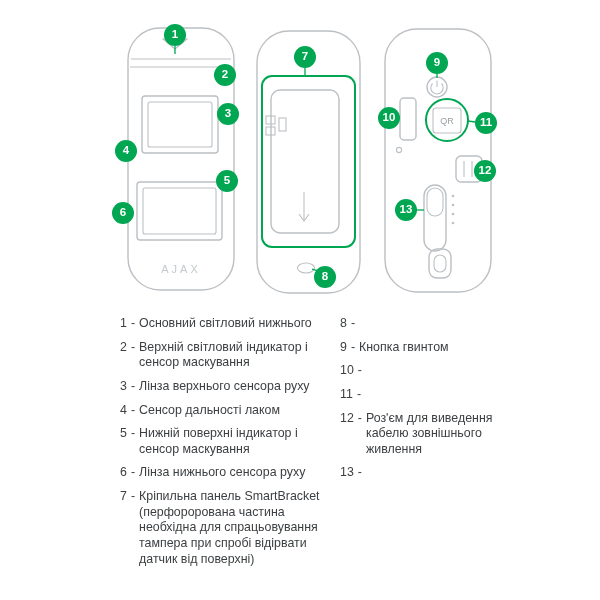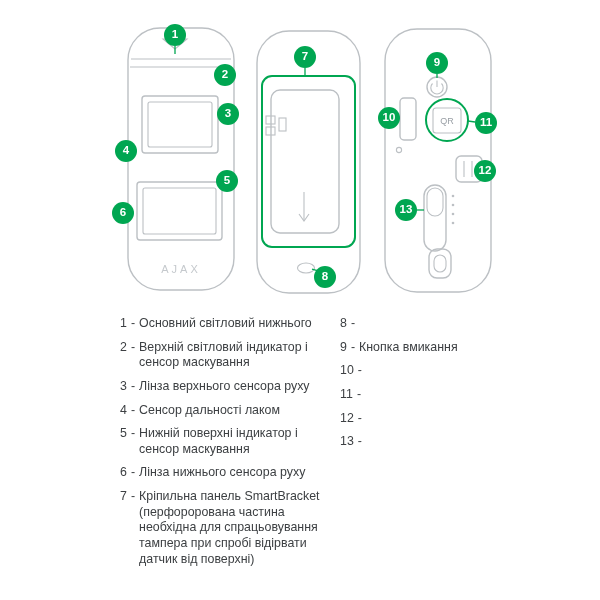--- a/index.html
+++ b/index.html
@@ -181,33 +181,34 @@
       </div>
     </div>
     <div class="col-right">
       <div class="item">
         <span class="num">8</span>
         <span class="sep">-</span>
       </div>
       <div class="item">
         <span class="num">9</span>
         <span class="sep">-</span>
-        <span class="txt">Кнопка вмикання</span>
+        <span class="txt">Кнопка гвинтом</span>
       </div>
       <div class="item">
         <span class="num">10</span>
         <span class="sep">-</span>
       </div>
       <div class="item">
         <span class="num">11</span>
         <span class="sep">-</span>
       </div>
       <div class="item">
         <span class="num">12</span>
         <span class="sep">-</span>
+        <span class="txt">Роз'єм для виведення кабелю зовнішнього живлення</span>
       </div>
       <div class="item">
         <span class="num">13</span>
         <span class="sep">-</span>
       </div>
     </div>
   </div>
 
 </div>
 

